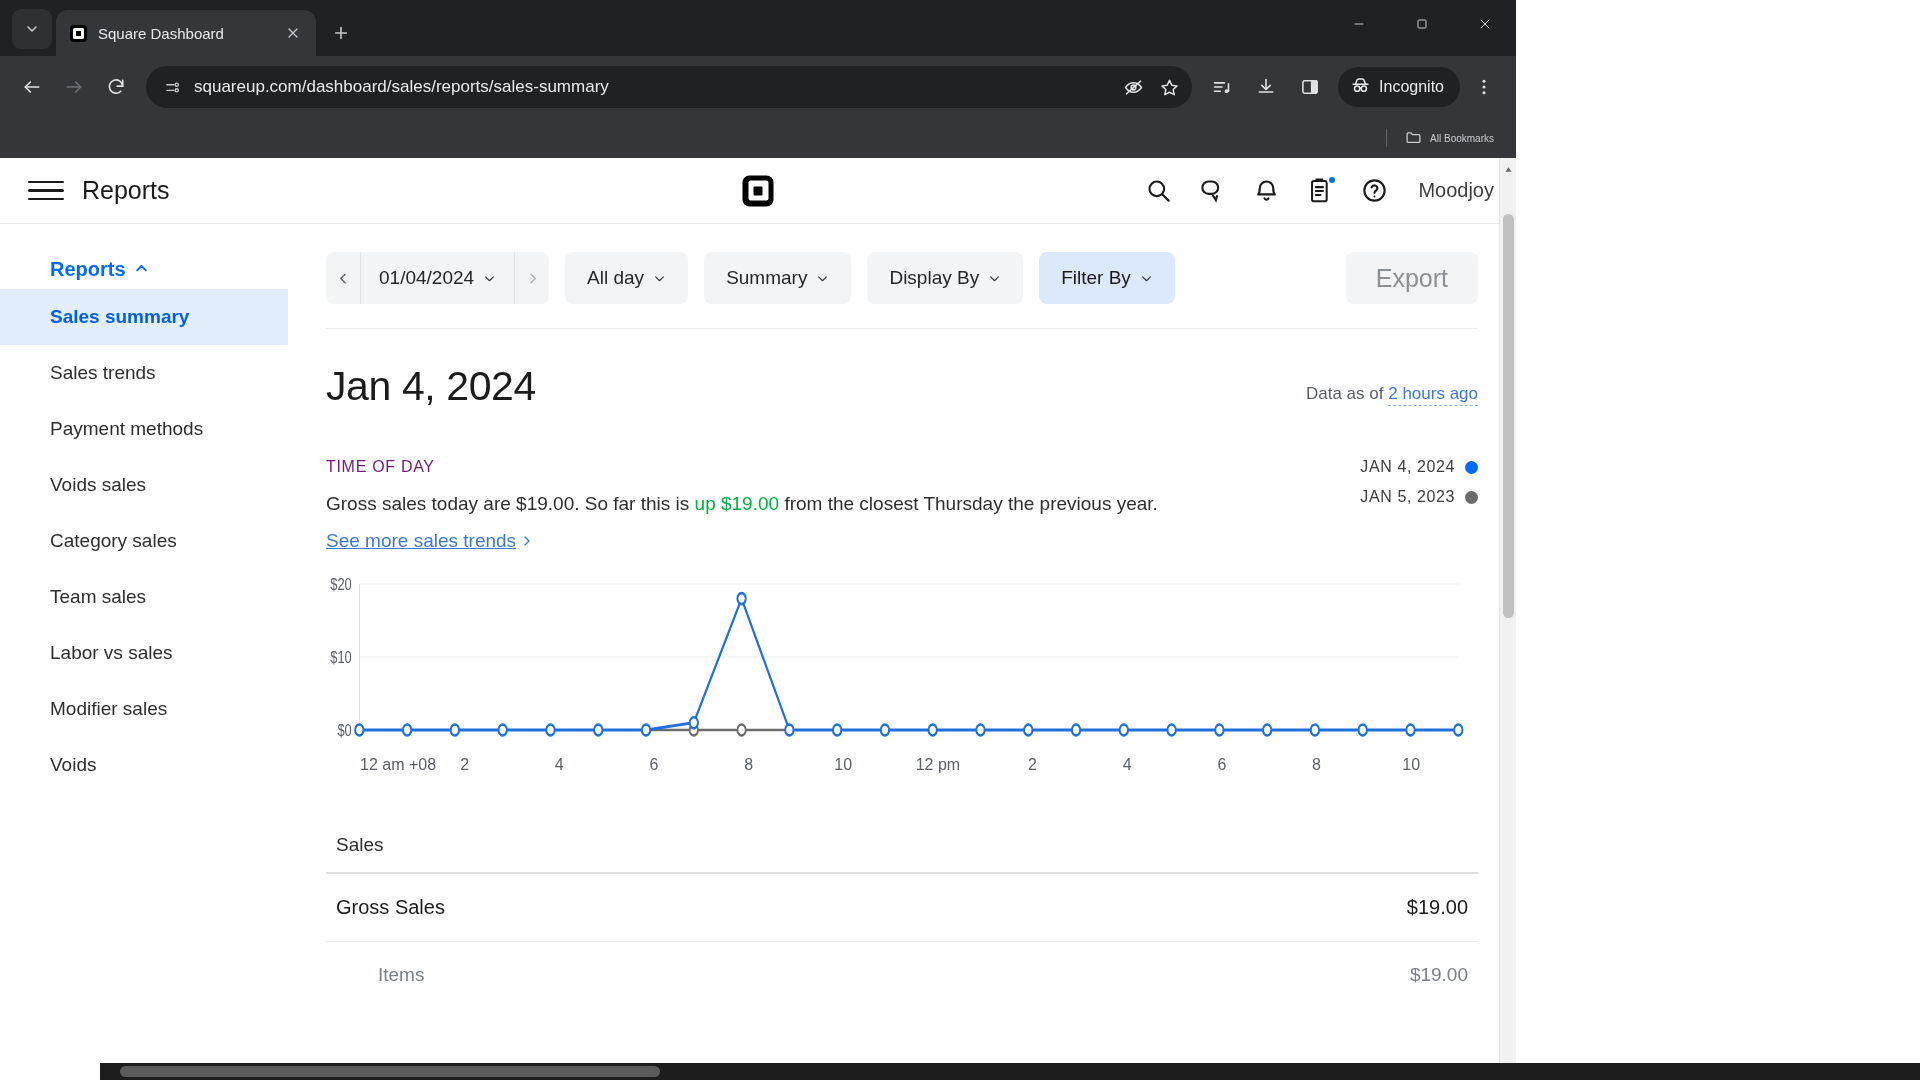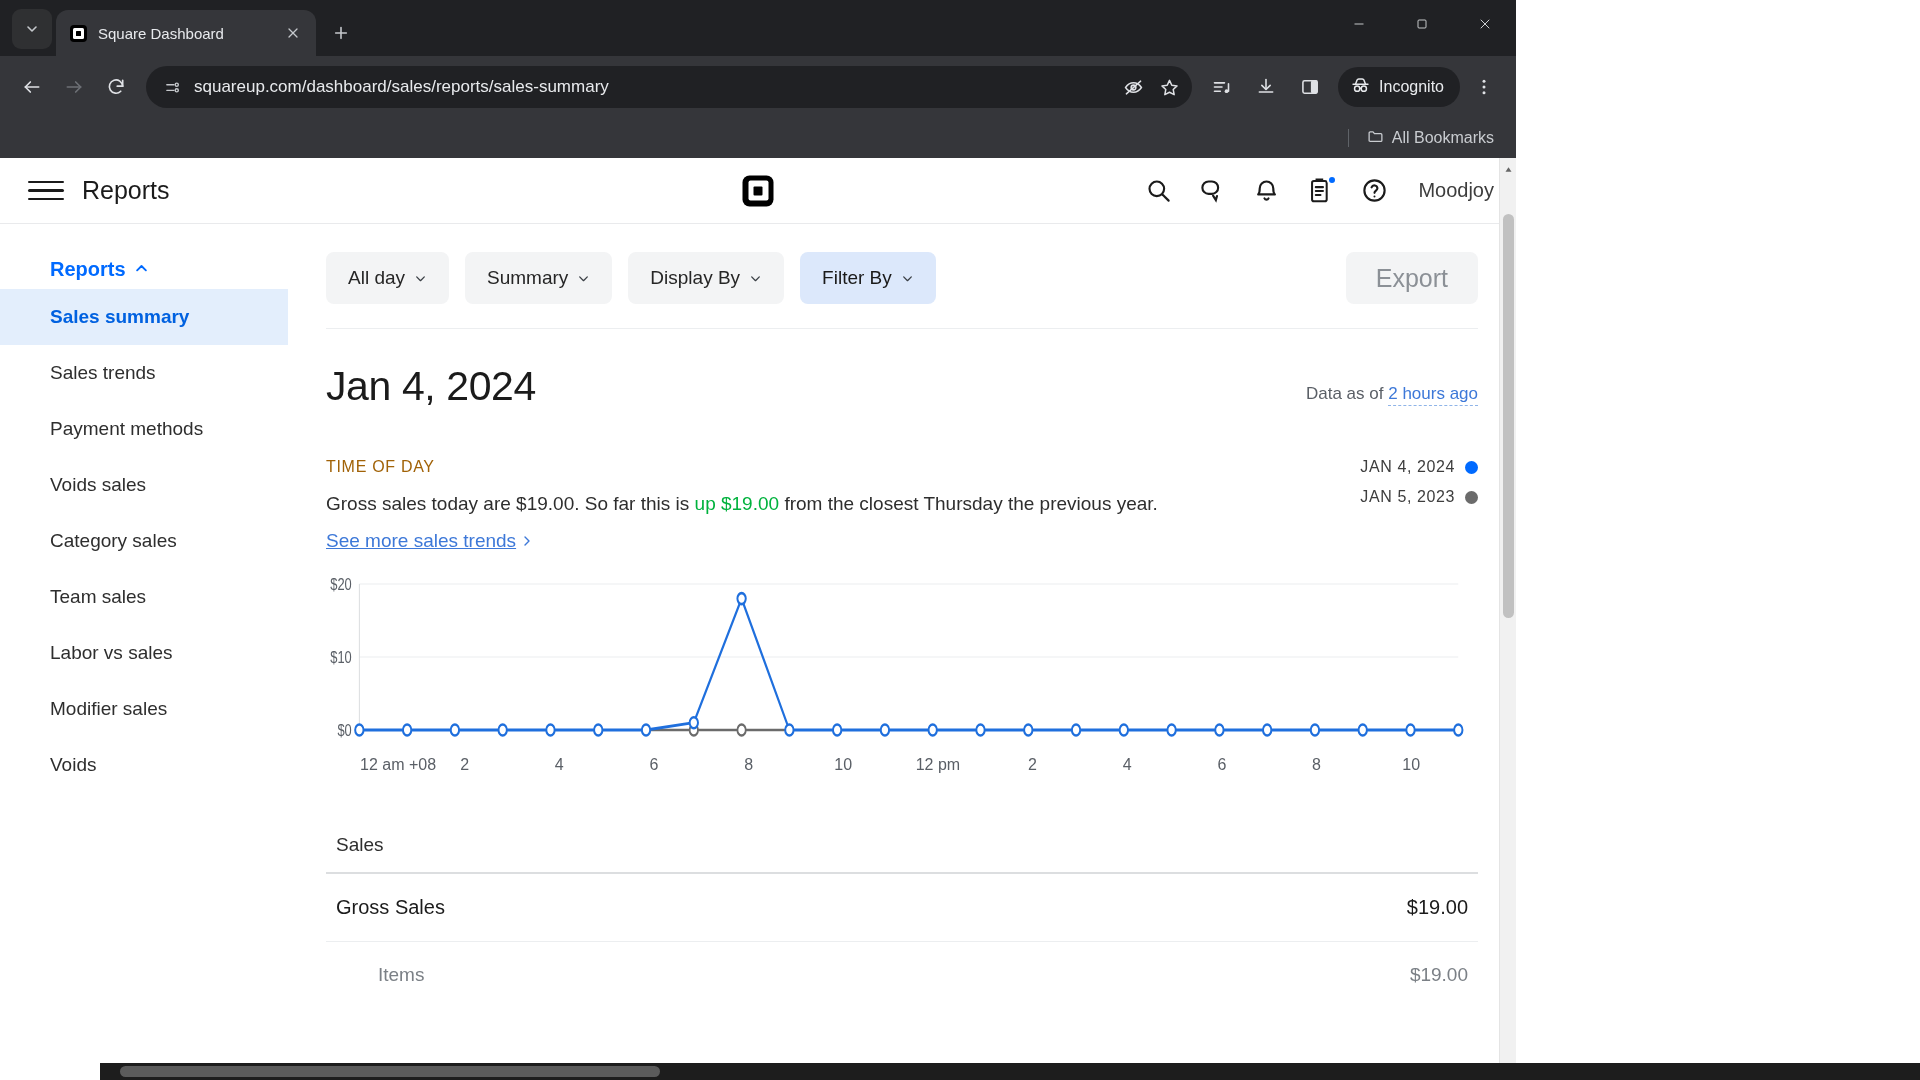--- a/index.html
+++ b/index.html
@@ -98,21 +98,21 @@
   .incognito-pill svg { width: 21px; height: 21px; }
   .incognito-pill span { color: #e8eaed; font-size: 16px; }
 
   .bookmarkbar {
     height: 40px; background: #35363a; display: flex; align-items: center;
     justify-content: flex-end; padding-right: 14px; gap: 10px; flex: none;
   }
   .bm-sep { width: 1px; height: 18px; background: #5f6368; }
   .bm-all { display: flex; align-items: center; gap: 8px; padding: 4px 8px; border-radius: 4px;}
   .bm-all svg { width: 17px; height: 17px; }
-  .bm-all span { color: #c9ccd0; font-size: 16px; }
+  .bm-all span { color: #c9ccd0; font-size: 10px; }
 
   
   .page {
     flex: 1; background: #fff; display: flex; flex-direction: column;
     position: relative; overflow: hidden;
   }
 
   .app-header {
     height: 66px; background: #fff; border-bottom: 1px solid #e9eaec;
     display: flex; align-items: center; padding: 0 22px 0 28px;
@@ -202,21 +202,21 @@
   .page-title { font-size: 41px; color: #1b1b1b; font-weight: 400; letter-spacing: -0.4px;}
   .data-as-of {
     margin-left: auto; font-size: 17px; color: #5a5f66; margin-bottom: 6px;
   }
   .data-as-of a {
     color: #3d78d8; text-decoration: none;
     border-bottom: 1.5px dashed #8fb4e8; padding-bottom: 2px;
   }
 
   .section-label {
-    margin-top: 48px; font-size: 16px; letter-spacing: 0.7px; color: #a16207;
+    margin-top: 48px; font-size: 16px; letter-spacing: 0.7px; color: #701a75;
     font-weight: 400;
   }
   .summary-line { margin-top: 15px; font-size: 19px; color: #2e2e2e; line-height: 1.4; }
   .summary-line .up { color: #00b23d; }
   .trend-link {
     margin-top: 12px; font-size: 19px; color: #3d78d8; display: inline-flex;
     align-items: center; gap: 5px;
   }
   .trend-link svg { width: 12px; height: 12px; }
 
@@ -539,20 +539,42 @@
             <span>Modifier sales</span>
           </div>
         <div class="side-item">
             <span>Voids</span>
           </div>
       </div>
 
       <div class="main">
 
         <div class="toolbar-row">
+          <div class="pillgroup">
+            <span class="pill-arrow">
+              <svg viewBox="0 0 24 24" fill="none" stroke="#5a5f66" stroke-width="2.4" stroke-linecap="round" stroke-linejoin="round">
+                  <polyline points="15 4 7 12 15 20"></polyline>
+                </svg>
+            </span>
+            <span class="pill-sep"></span>
+            <span class="pill-date">
+              <span>01/04/2024</span>
+              <span class="caret">
+                <svg viewBox="0 0 24 24" fill="none" stroke="#3a3f45" stroke-width="2.4" stroke-linecap="round" stroke-linejoin="round">
+                    <polyline points="5 9 12 16 19 9"></polyline>
+                  </svg>
+              </span>
+            </span>
+            <span class="pill-sep"></span>
+            <span class="pill-arrow">
+              <svg viewBox="0 0 24 24" fill="none" stroke="#a8aeb4" stroke-width="2.4" stroke-linecap="round" stroke-linejoin="round">
+                  <polyline points="9 4 17 12 9 20"></polyline>
+                </svg>
+            </span>
+          </div>
 
           <div class="pill">
             <span>All day</span>
             <span class="caret">
               <svg viewBox="0 0 24 24" fill="none" stroke="#3a3f45" stroke-width="2.4" stroke-linecap="round" stroke-linejoin="round">
                   <polyline points="5 9 12 16 19 9"></polyline>
                 </svg>
             </span>
           </div>
 

